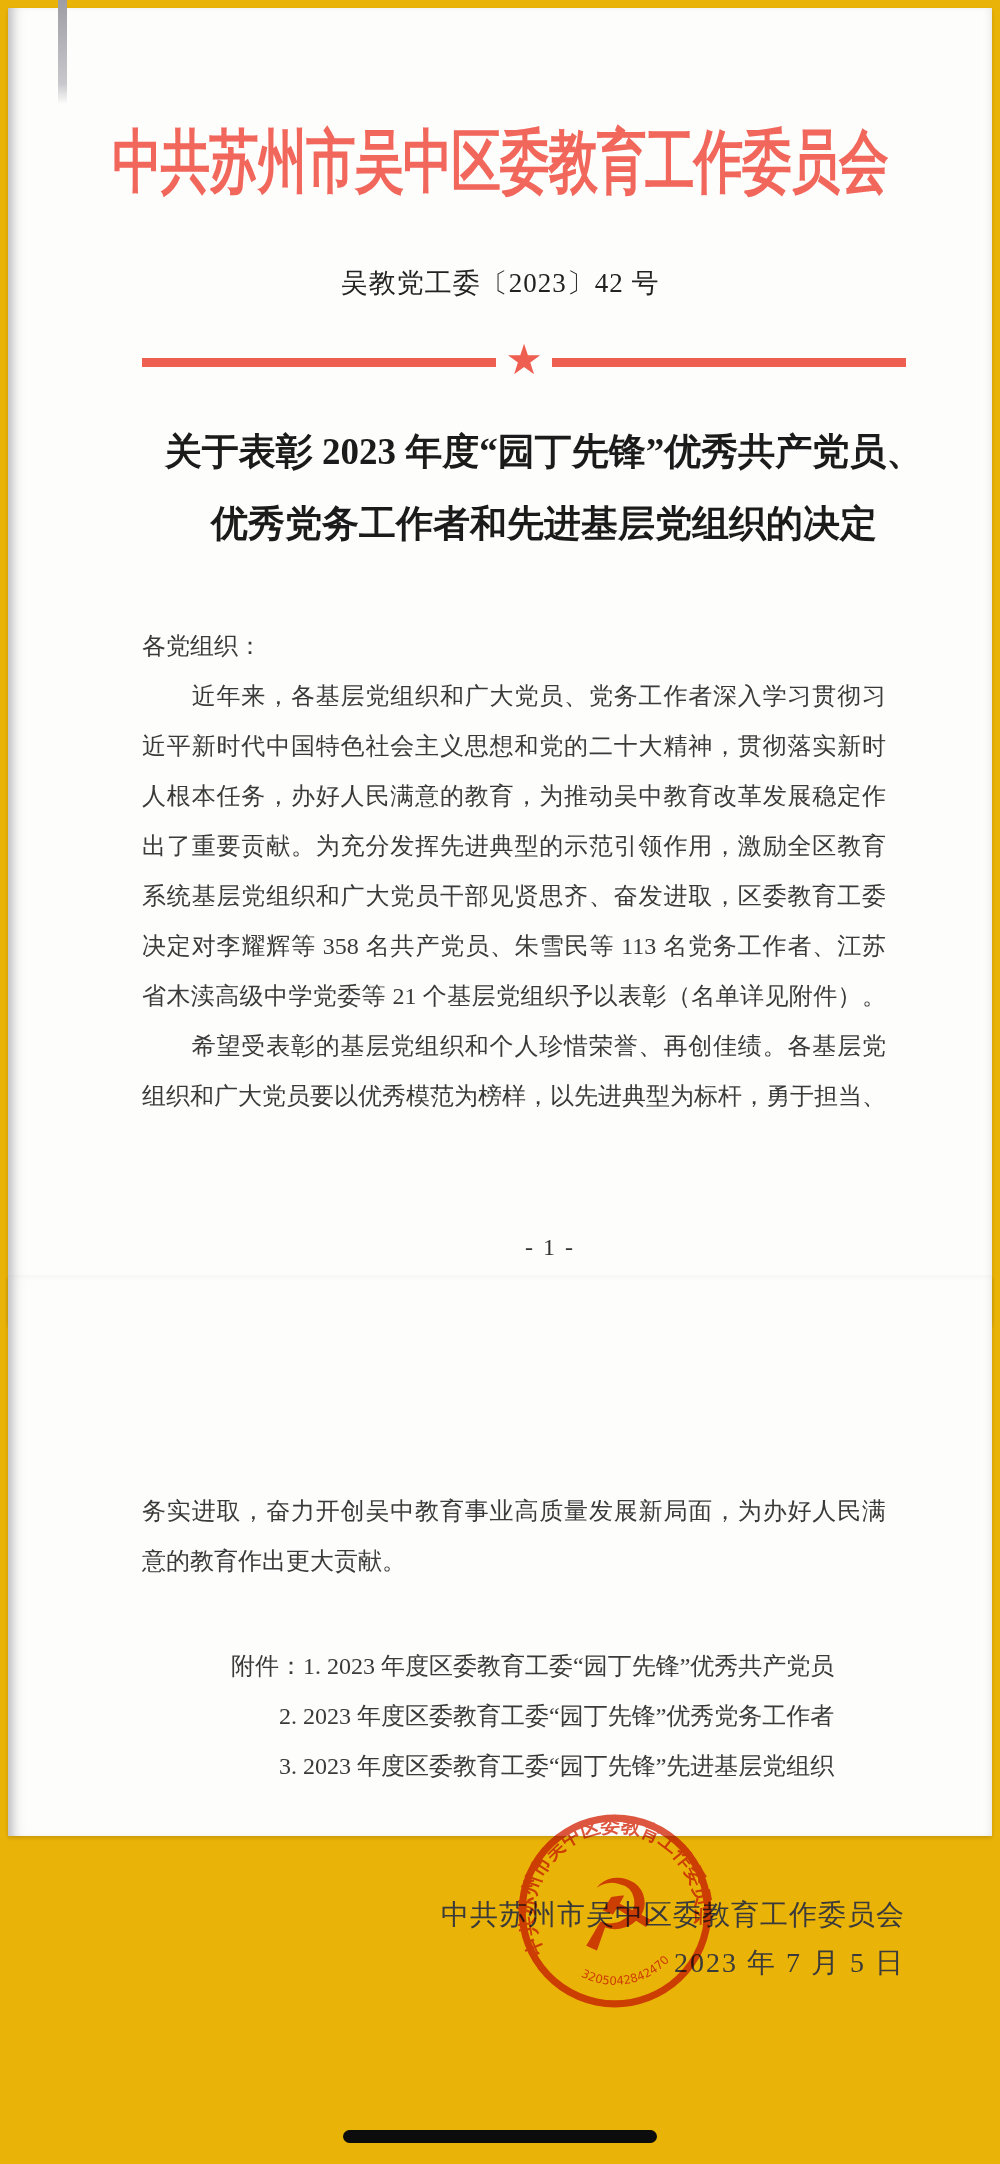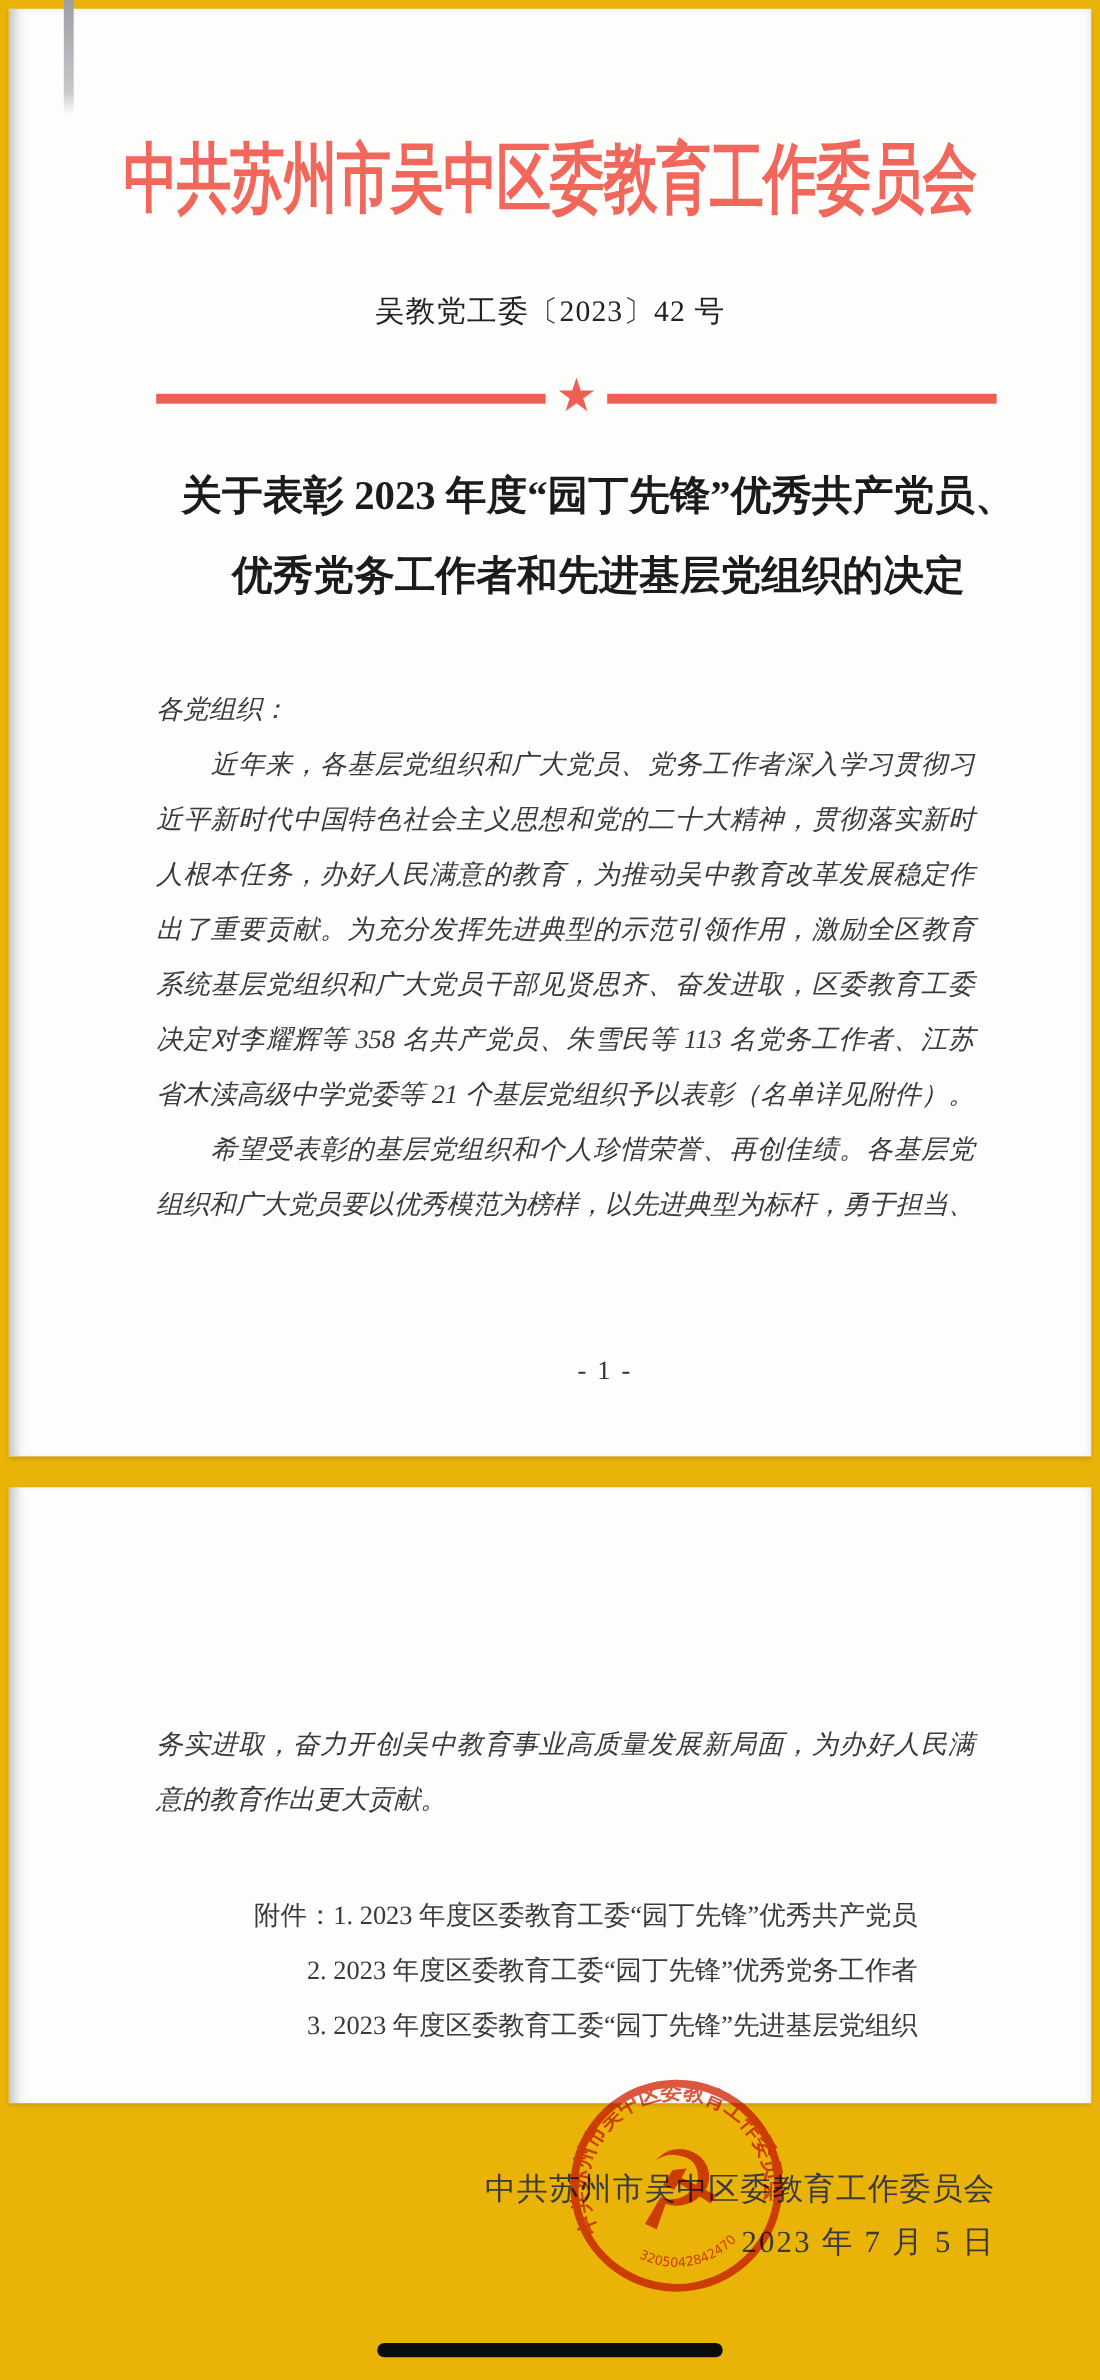--- a/index.html
+++ b/index.html
@@ -1,40 +1,40 @@
 <!DOCTYPE html>
 <html style="--accent-red: #f2675c; --rule-red: #ee5f52; --seal-red: #dd4a30;"><head>
 <meta charset="utf-8">
 <style>
   html,body{margin:0;padding:0;background:#e9e9eb;}
   .viewport{position:relative;width:1000px;height:2164px;background:#eab308;overflow:hidden;
     font-family:"Liberation Serif","DejaVu Serif",serif;color:#333;}
   .page{position:absolute;left:8px;width:984px;background:#fdfdfc;
     box-shadow:inset 13px 0 12px -9px rgba(110,110,118,.5), inset -6px 0 8px -6px rgba(120,120,125,.22), 0 2px 4px rgba(0,0,0,.15);}
   .page-1{top:8px;height:1316px;}
-  .page-2{top:1352px;height:560px;}
+  .page-2{top:1276px;height:560px;}
   .artifact{position:absolute;left:58px;top:0;width:9px;height:104px;
     background:linear-gradient(180deg,#9d9da3,#c7c7cc 80%,rgba(200,200,205,0));filter:blur(.6px);}
   .org-title{position:absolute;top:112px;left:120px;width:744px;height:86px;
     display:flex;align-items:center;justify-content:center;}
   .org-title span{display:inline-block;font-size:52px;font-weight:700;color:var(--accent-red,#f2675c);
     letter-spacing:-1px;white-space:nowrap;transform:scale(.95,1.32);}
   .doc-number{position:absolute;top:258px;left:120px;width:744px;text-align:center;
     font-size:27px;line-height:34px;color:#222;letter-spacing:1px;}
   .red-rule{position:absolute;top:341px;left:134px;width:764px;height:26px;
     display:flex;align-items:center;}
   .rule-seg{flex:1;height:9px;background:var(--rule-red,#ee5f52);}
   .rule-star{flex:0 0 auto;margin:0 9px;font-family:"DejaVu Sans",sans-serif;font-size:42px;
     line-height:26px;color:var(--rule-red,#ee5f52);transform:translateY(-2px);}
   .doc-title{position:absolute;top:408px;left:0;width:100%;text-align:center;
     font-size:37px;font-weight:700;line-height:72px;color:#1b1b1b;white-space:nowrap;margin-left:44px;}
   .body-block{position:absolute;left:134px;width:744px;font-size:24px;line-height:50px;color:#3a3a3a;}
   .bb1{top:613px;}
   .bb2{top:210px;}
-  .t-line{text-align:justify;text-align-last:justify;font-style:italic;}
+  .t-line{text-align:justify;text-align-last:justify;}
   .t-line.no-just{text-align:left;text-align-last:left;}
   .page-num{position:absolute;top:1224px;left:calc(50% + 50px);transform:translateX(-50%);
     font-size:24px;line-height:30px;color:#333;letter-spacing:2px;white-space:nowrap;}
   .attachments{position:absolute;top:365px;left:187px;font-size:24px;line-height:50px;color:#3a3a3a;text-align:right;}
   .att-row{white-space:nowrap;}
   .att-indent{margin-left:84px;}
   .sign-block{position:absolute;top:623px;right:87px;text-align:center;color:#3a3a3a;}
   .signature{font-size:28px;line-height:32px;letter-spacing:1px;white-space:nowrap;}
   .sign-date{font-size:28px;line-height:32px;margin-top:16px;letter-spacing:2px;white-space:nowrap;text-align:right;}
   .seal{position:absolute;top:533px;left:505px;width:204px;height:204px;

